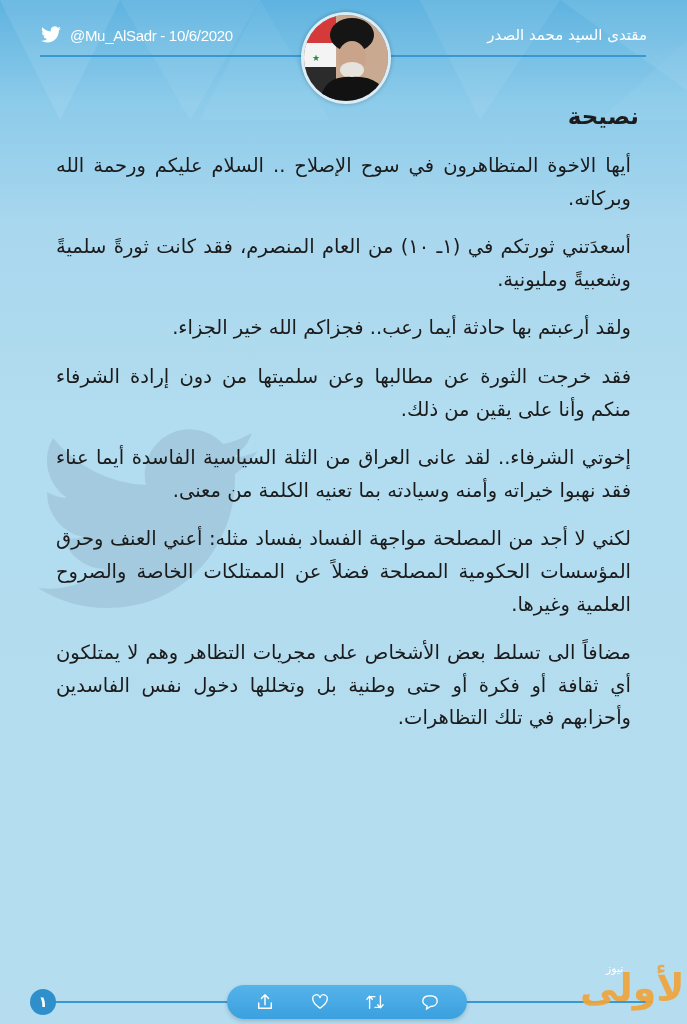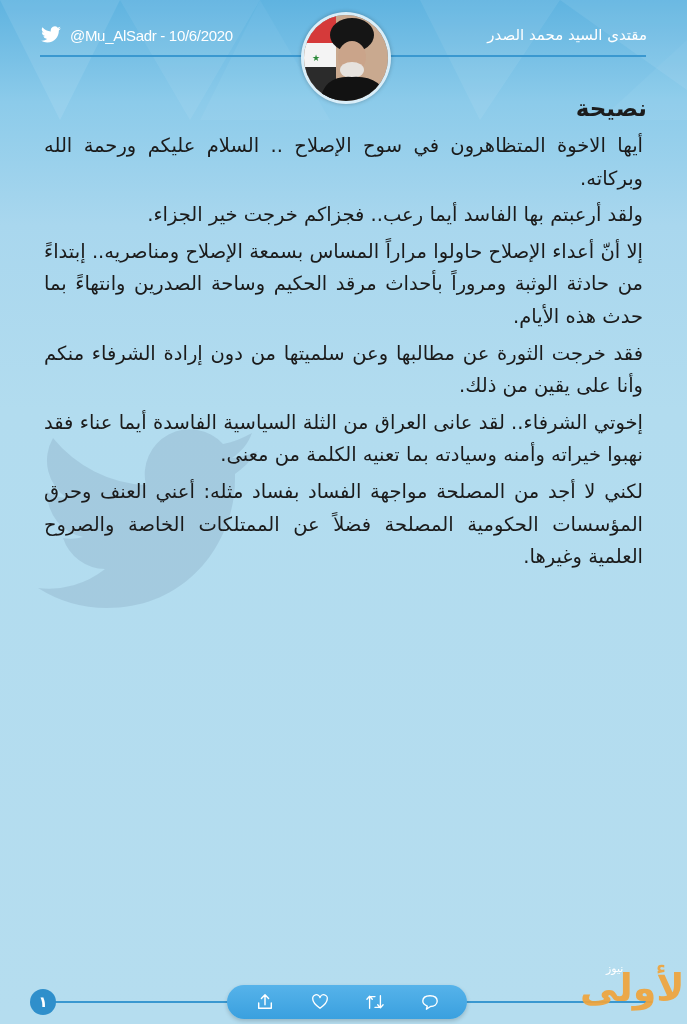--- a/index.html
+++ b/index.html
@@ -24,22 +24,22 @@
   .avatar {
     position: absolute; left: 301px; top: 12px; width: 84px; height: 86px; border-radius: 50%;
     border: 3px solid #d9eef9; overflow: hidden; box-shadow: 0 0 4px rgba(0,0,0,.25);
     background: #6d7f8f;
   }
   
   .content {
     position: absolute; left: 40px; right: 40px; top: 90px;
     direction: rtl; text-align: justify; color: #1b1b1b;
   }
-  .title { font-size: 23px; font-weight: bold; line-height: 36px; margin: 0; color: #1c1c1c; letter-spacing: 1px; }
-  .para { font-size: 19.5px; line-height: 32.6px; margin: 4px; text-align-last: right; }
+  .title { font-size: 23px; font-weight: bold; line-height: 36px; margin: 8px; color: #1c1c1c; letter-spacing: 1px; }
+  .para { font-size: 19.5px; line-height: 32.6px; margin: 16px; text-align-last: right; }
   
   .footer-line { position: absolute; left: 44px; top: 1001px; width: 608px; height: 2px; background: #3a98d0; }
   .page-badge {
     position: absolute; left: 30px; top: 989px; width: 26px; height: 26px; border-radius: 50%;
     background: #2f8fcb; color: #fff; font-size: 15px; font-weight: bold;
     display: flex; align-items: center; justify-content: center;
   }
   .action-pill {
     position: absolute; left: 227px; top: 985px; width: 240px; height: 34px; border-radius: 17px;
     background: linear-gradient(180deg, #56b3ea 0%, #3aa0df 100%);
@@ -93,25 +93,26 @@
       <path d="M16 86 Q20 60 48 62 Q78 60 84 86 Z" fill="#121212"></path>
     </svg>
   </div>
 
   <div class="author">مقتدى السيد محمد الصدر</div>
 </div>
 
 <div class="content">
   <h1 class="title">نصيحة</h1>
   <p class="para">أيها الاخوة المتظاهرون في سوح الإصلاح .. السلام عليكم ورحمة الله وبركاته.</p>
-  <p class="para">ولقد أرعبتم بها الفاسد أيما رعب.. فجزاكم خرجت خير الجزاء.</p>
-  <p class="para">إلا أنّ أعداء الإصلاح حاولوا مراراً المساس بسمعة الإصلاح ومناصريه.. إبتداءً من حادثة الوثبة ومروراً بأحداث مرقد الحكيم وساحة الصدرين وانتهاءً بما حدث هذه الأيام.</p>
+  <p class="para">أسعدَتني ثورتكم في (١ـ ١٠) من العام المنصرم، فقد كانت ثورةً سلميةً وشعبيةً ومليونية.</p>
+  <p class="para">ولقد أرعبتم بها حادثة أيما رعب.. فجزاكم الله خير الجزاء.</p>
   <p class="para">فقد خرجت الثورة عن مطالبها وعن سلميتها من دون إرادة الشرفاء منكم وأنا على يقين من ذلك.</p>
   <p class="para">إخوتي الشرفاء.. لقد عانى العراق من الثلة السياسية الفاسدة أيما عناء فقد نهبوا خيراته وأمنه وسيادته بما تعنيه الكلمة من معنى.</p>
   <p class="para">لكني لا أجد من المصلحة مواجهة الفساد بفساد مثله: أعني العنف وحرق المؤسسات الحكومية المصلحة فضلاً عن الممتلكات الخاصة والصروح العلمية وغيرها.</p>
+  <p class="para">مضافاً الى تسلط بعض الأشخاص على مجريات التظاهر وهم لا يمتلكون أي ثقافة أو فكرة أو حتى وطنية بل وتخللها دخول نفس الفاسدين وأحزابهم في تلك التظاهرات.</p>
 </div>
 
 <div class="footer-line"></div>
 <div class="page-badge">١</div>
 
 <div class="action-pill">
   <div class="action-btn">
     <svg width="18" height="18" viewBox="0 0 20 20">
       <path d="M10 2 L10 13 M6 6 L10 2 L14 6" stroke="#fff" stroke-width="1.6" fill="none" stroke-linecap="round" stroke-linejoin="round"></path>
       <path d="M3 11 L3 17 L17 17 L17 11" stroke="#fff" stroke-width="1.6" fill="none" stroke-linecap="round" stroke-linejoin="round"></path>

